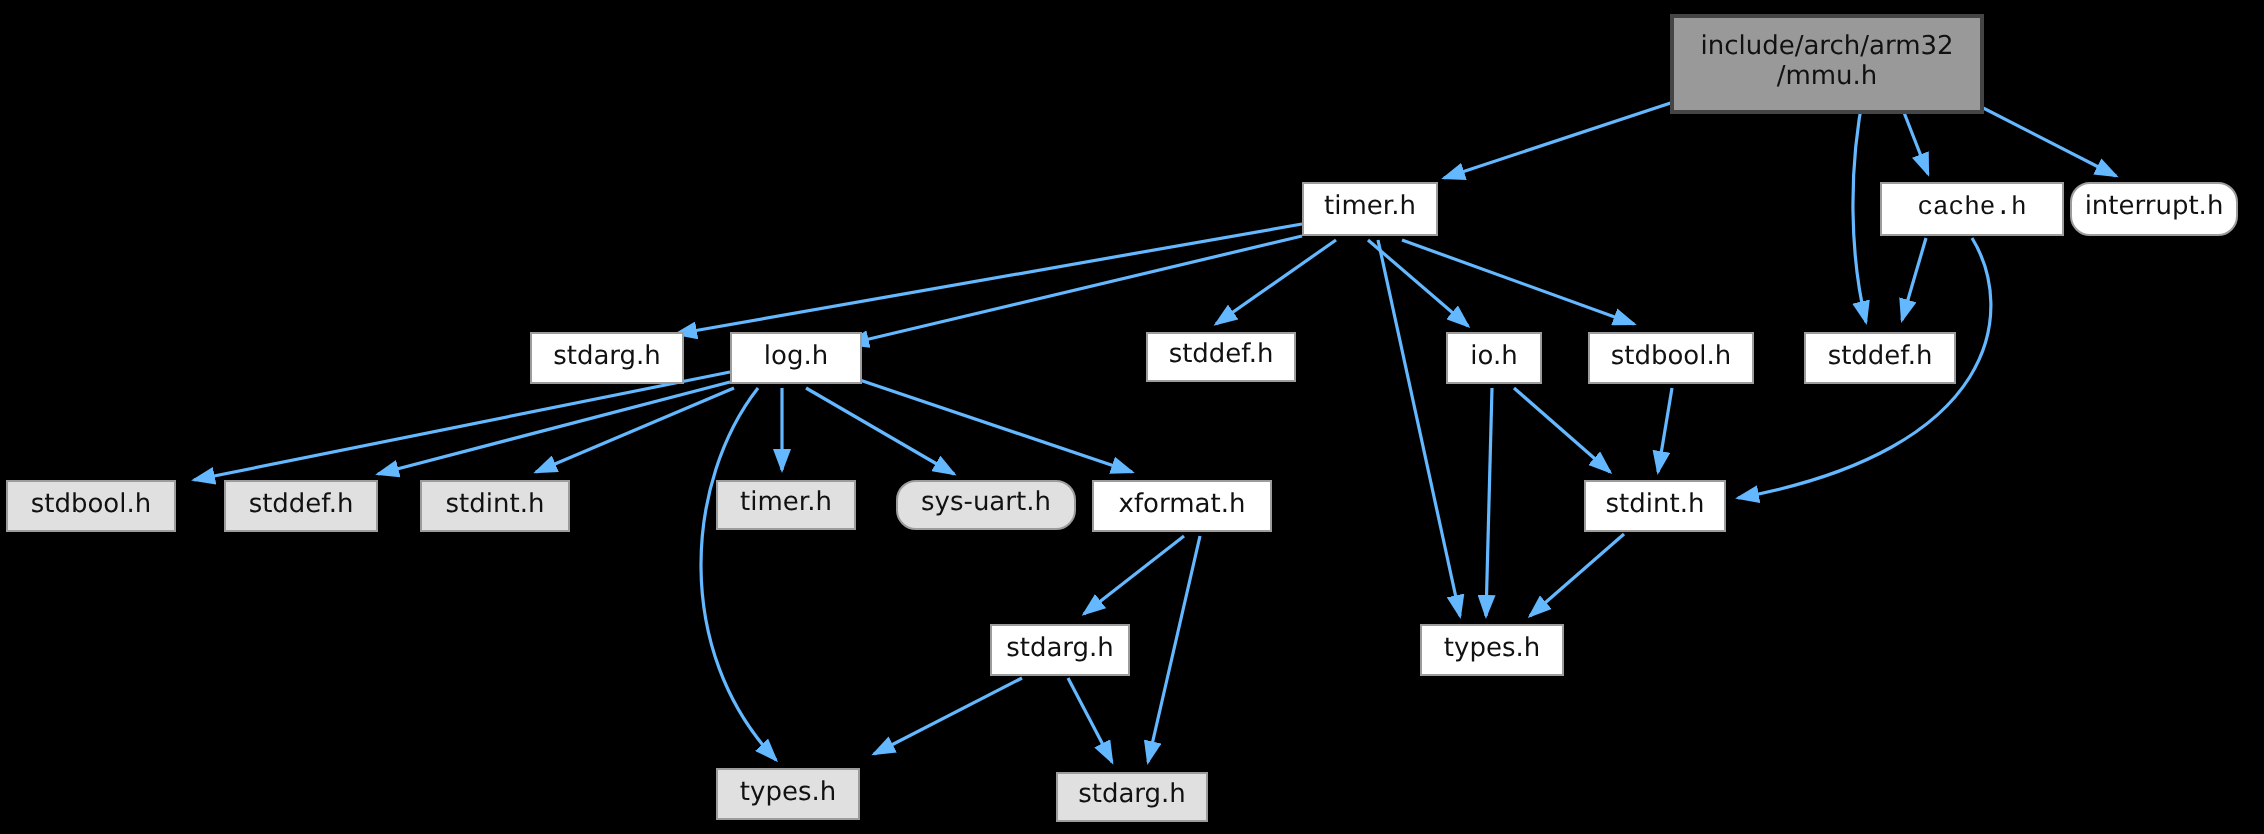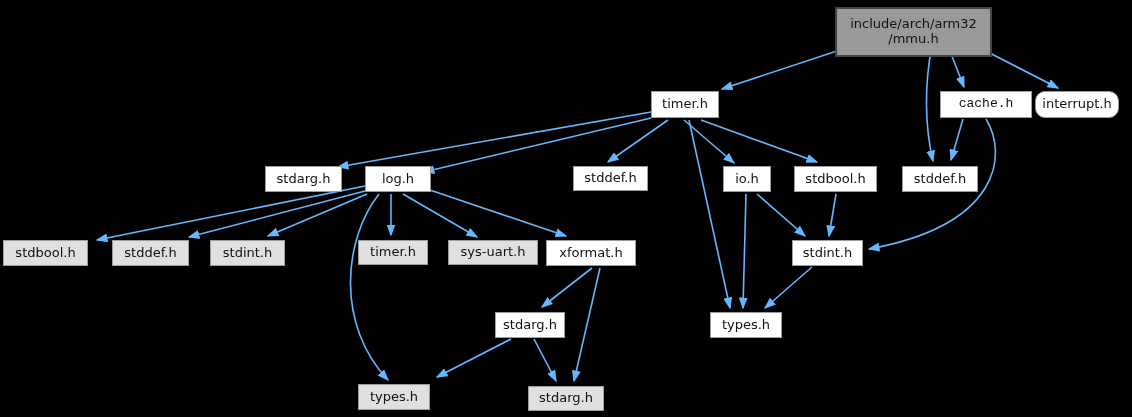--- a/index.html
+++ b/index.html
@@ -117,21 +117,21 @@
       </div>
       <div class="node style-leaf" style="left: 112px; top: 240px; width: 77px; height: 26px;">
         <span class="node-label">stddef.h</span>
       </div>
       <div class="node style-leaf" style="left: 210px; top: 240px; width: 75px; height: 26px;">
         <span class="node-label">stdint.h</span>
       </div>
       <div class="node style-leaf" style="left: 358px; top: 240px; width: 70px; height: 25px;">
         <span class="node-label">timer.h</span>
       </div>
-      <div class="node style-leaf" style="left: 448px; top: 240px; width: 90px; height: 25px;">
+      <div class="node style-leaf" style="left: 448px; top: 240px; width: 90px; height: 25px; border-radius: 10px;">
         <span class="node-label">sys-uart.h</span>
       </div>
       <div class="node style-linked" style="left: 546px; top: 240px; width: 90px; height: 26px;">
         <span class="node-label">xformat.h</span>
       </div>
       <div class="node style-linked" style="left: 792px; top: 240px; width: 71px; height: 26px;">
         <span class="node-label">stdint.h</span>
       </div>
       <div class="node style-linked" style="left: 495px; top: 312px; width: 70px; height: 26px;">
         <span class="node-label">stdarg.h</span>

